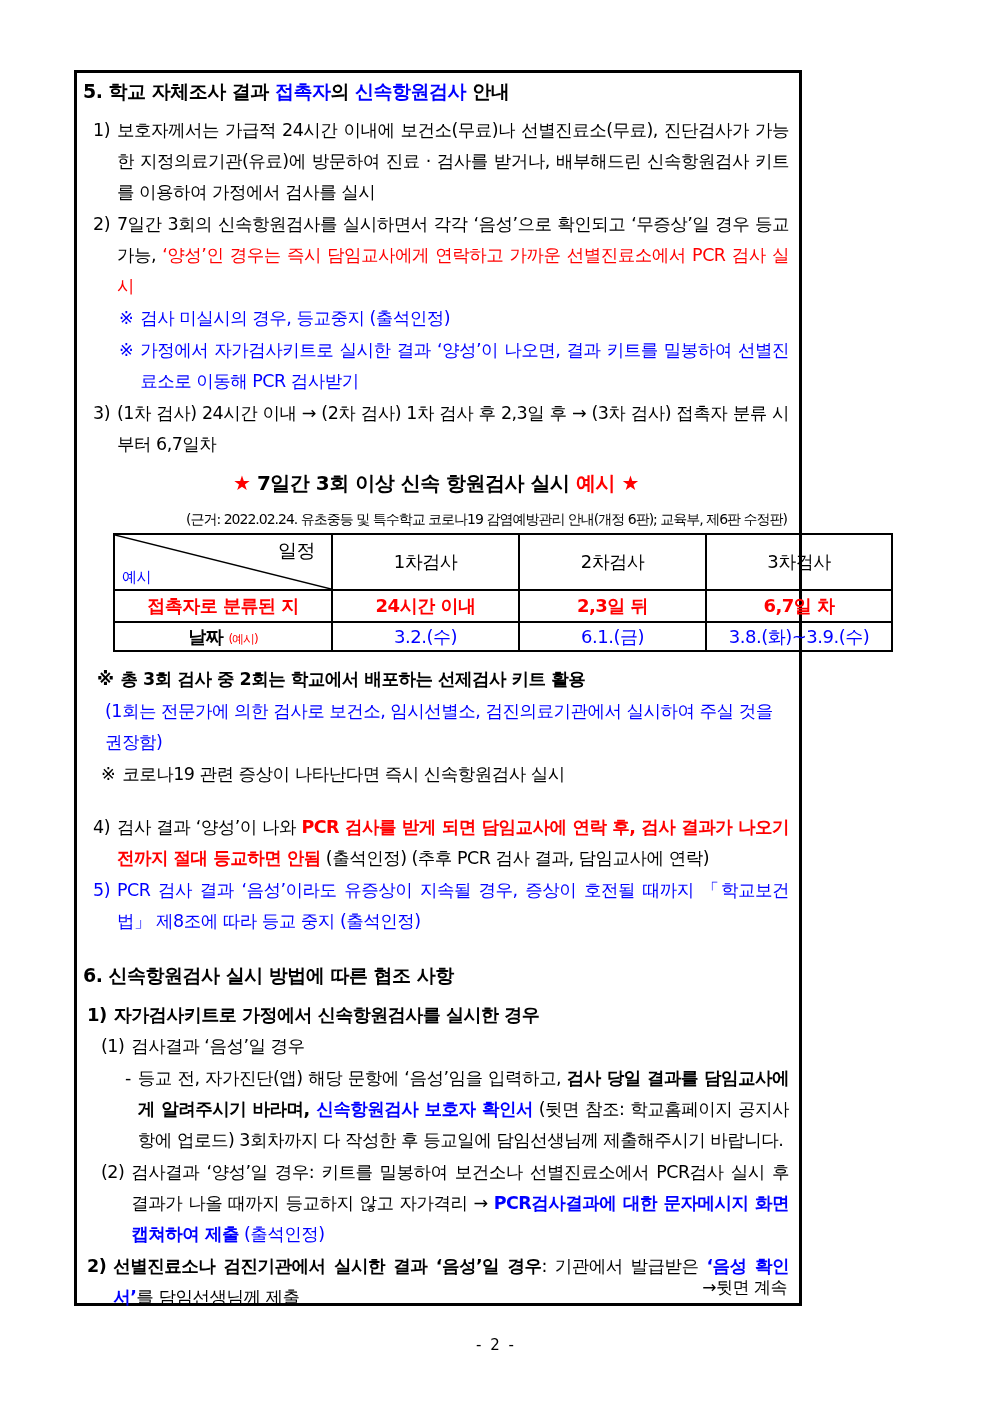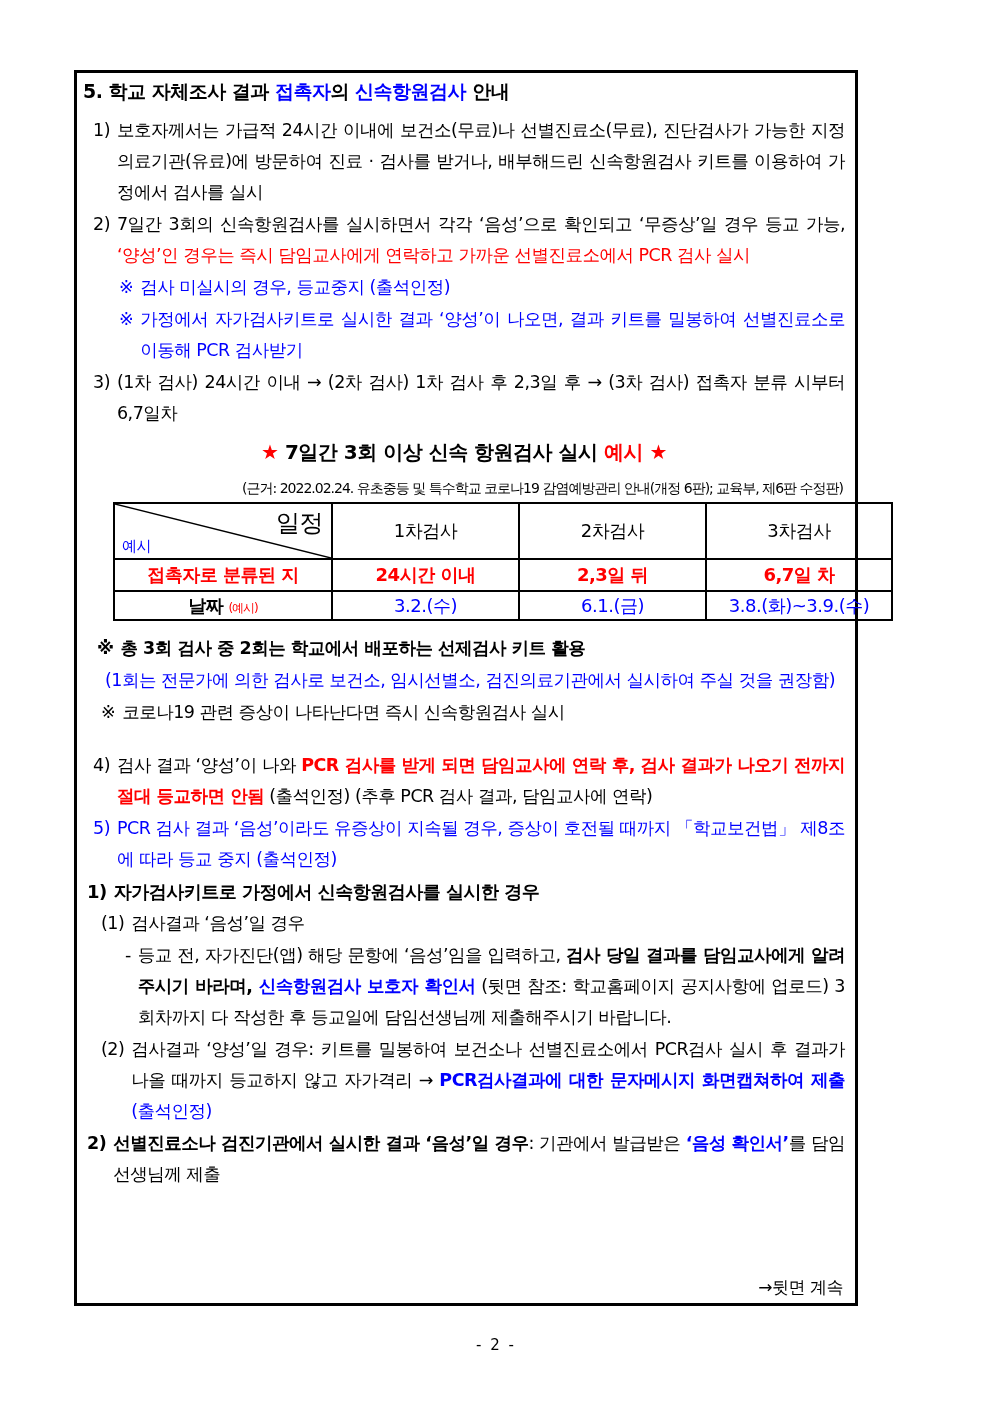--- a/index.html
+++ b/index.html
@@ -10,21 +10,21 @@
   }
   .page {
     position: relative;
     width: 992px; height: 1403px;
     background: #ffffff;
     overflow: hidden;
   }
   .doc-box {
     position: absolute;
     left: 74px; top: 70px;
-    width: 784px; height: 1236px;
+    width: 728px; height: 1236px;
     border: 3px solid #000000;
     box-sizing: border-box;
     padding: 4px 10px 12px 6px;
   }
   .sec-title {
     font-size: 19px; font-weight: bold;
     margin: 2px 0 10px 0;
     letter-spacing: -0.5px;
   }
   .blue { color: #0000ff; }
@@ -69,21 +69,21 @@
     font-size: 18px;
     letter-spacing: -0.5px;
     padding: 0;
     overflow: hidden;
   }
   tr.hdr td { height: 54px; }
   tr.r2 td  { height: 30px; font-weight: bold; }
   tr.r3 td  { height: 27px; margin-left: 44px; }
   td.diag { position: relative; }
   td.diag svg { position: absolute; left: 0; top: 0; width: 100%; height: 100%; }
-  .diag-top    { position: absolute; top: 3px; right: 8px; font-size: 24px; margin-left: 17px; }
+  .diag-top    { position: absolute; top: 3px; right: 16px; font-size: 19px; margin-left: 17px; }
   .diag-bottom { position: absolute; bottom: 2px; left: 7px; font-size: 15px; color: #0000ff; }
   .label-note { font-size: 12px; color: #ff0000; letter-spacing: -1px; }
   .sec6-gap { margin-top: 26px; }
   .item4-gap { margin-top: 22px; }
   .continue-note {
     position: absolute;
     right: 12px; bottom: 4px;
     font-size: 17px;
     letter-spacing: -0.5px;
   }
@@ -188,20 +188,21 @@
     <div class="para ind-item item4-gap">
       <span class="marker">4)</span>
       <div class="pbody"><span>검사 결과 ‘양성’이 나와 </span><span class="red bold">PCR 검사를 받게 되면 담임교사에 연락 후, 검사 결과가 나오기 전까지 절대 등교하면 안됨</span><span> (출석인정) (추후 PCR 검사 결과, 담임교사에 연락)</span></div>
     </div>
 
     <div class="para ind-item blue">
       <span class="marker">5)</span>
       <div class="pbody">PCR 검사 결과 ‘음성’이라도 유증상이 지속될 경우, 증상이 호전될 때까지 「학교보건법」 제8조에 따라 등교 중지 (출석인정)</div>
     </div>
 
+    <div class="sec-title sec6-gap">6. 신속항원검사 실시 방법에 따른 협조 사항</div>
 
     <div class="para bold ind-sec6" style="font-size:18px;">
       <span class="marker">1)</span>
       <div class="pbody">자가검사키트로 가정에서 신속항원검사를 실시한 경우</div>
     </div>
 
     <div class="para ind-sub">
       <span class="marker">(1)</span>
       <div class="pbody">검사결과 ‘음성’일 경우</div>
     </div>

